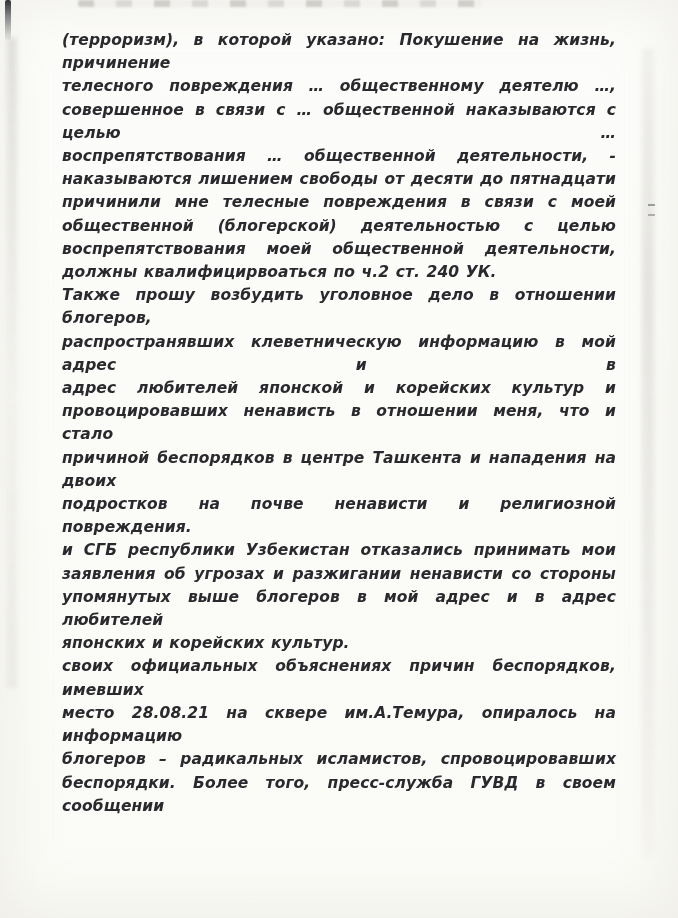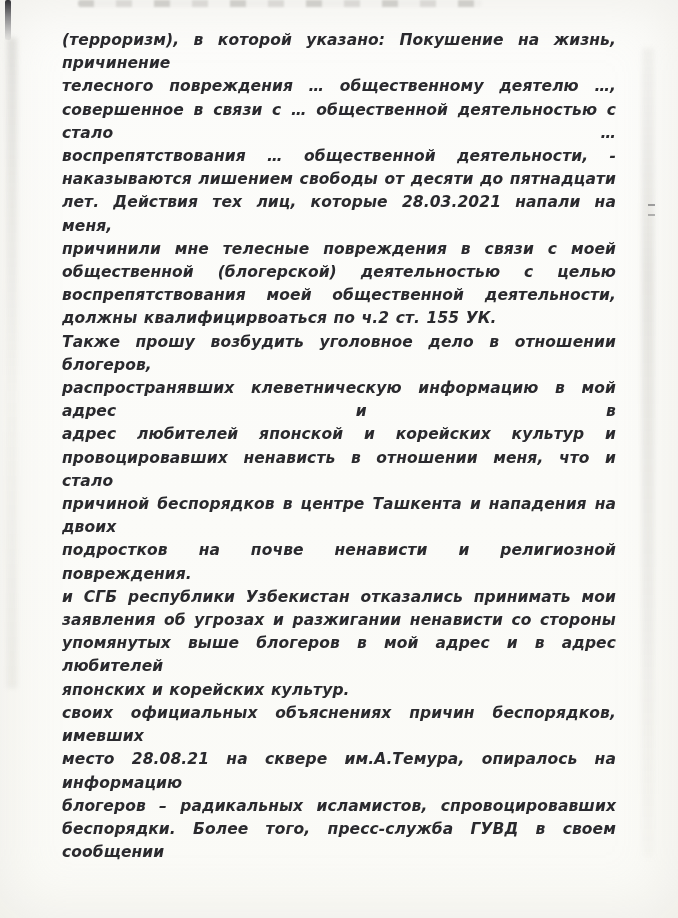--- a/index.html
+++ b/index.html
@@ -84,28 +84,27 @@
 <div class="page">
   <div class="artifact top-smudge"></div>
   <div class="artifact corner-mark"></div>
   <div class="artifact left-streak"></div>
   <div class="artifact right-streak"></div>
   <div class="artifact right-tick"></div>
   <div class="text-block" id="text-block">
       <div class="paragraph">
         <div class="line">(терроризм), в которой указано: Покушение на жизнь, причинение</div>
         <div class="line">телесного повреждения … общественному деятелю …,</div>
-        <div class="line">совершенное в связи с … общественной деятельностью с стало …</div>
+        <div class="line">совершенное в связи с … общественной наказываются с целью …</div>
         <div class="line">воспрепятствования … общественной деятельности, -</div>
         <div class="line">наказываются лишением свободы от десяти до пятнадцати</div>
-        <div class="line">лет. Действия тех лиц, которые 28.03.2021 напали на меня,</div>
         <div class="line">причинили мне телесные повреждения в связи с моей</div>
         <div class="line">общественной (блогерской) деятельностью с целью</div>
         <div class="line">воспрепятствования моей общественной деятельности,</div>
-        <div class="line unjustified">должны квалифицирвоаться по ч.2 ст. 155 УК.</div>
+        <div class="line unjustified">должны квалифицирвоаться по ч.2 ст. 240 УК.</div>
       </div>
       <div class="paragraph">
         <div class="line">Также прошу возбудить уголовное дело в отношении блогеров,</div>
         <div class="line">распространявших клеветническую информацию в мой адрес и в</div>
         <div class="line">адрес любителей японской и корейских культур и</div>
         <div class="line">провоцировавших ненависть в отношении меня, что и стало</div>
         <div class="line">причиной беспорядков в центре Ташкента и нападения на двоих</div>
         <div class="line unjustified">подростков на почве ненависти и религиозной повреждения.</div>
       </div>
       <div class="paragraph">

